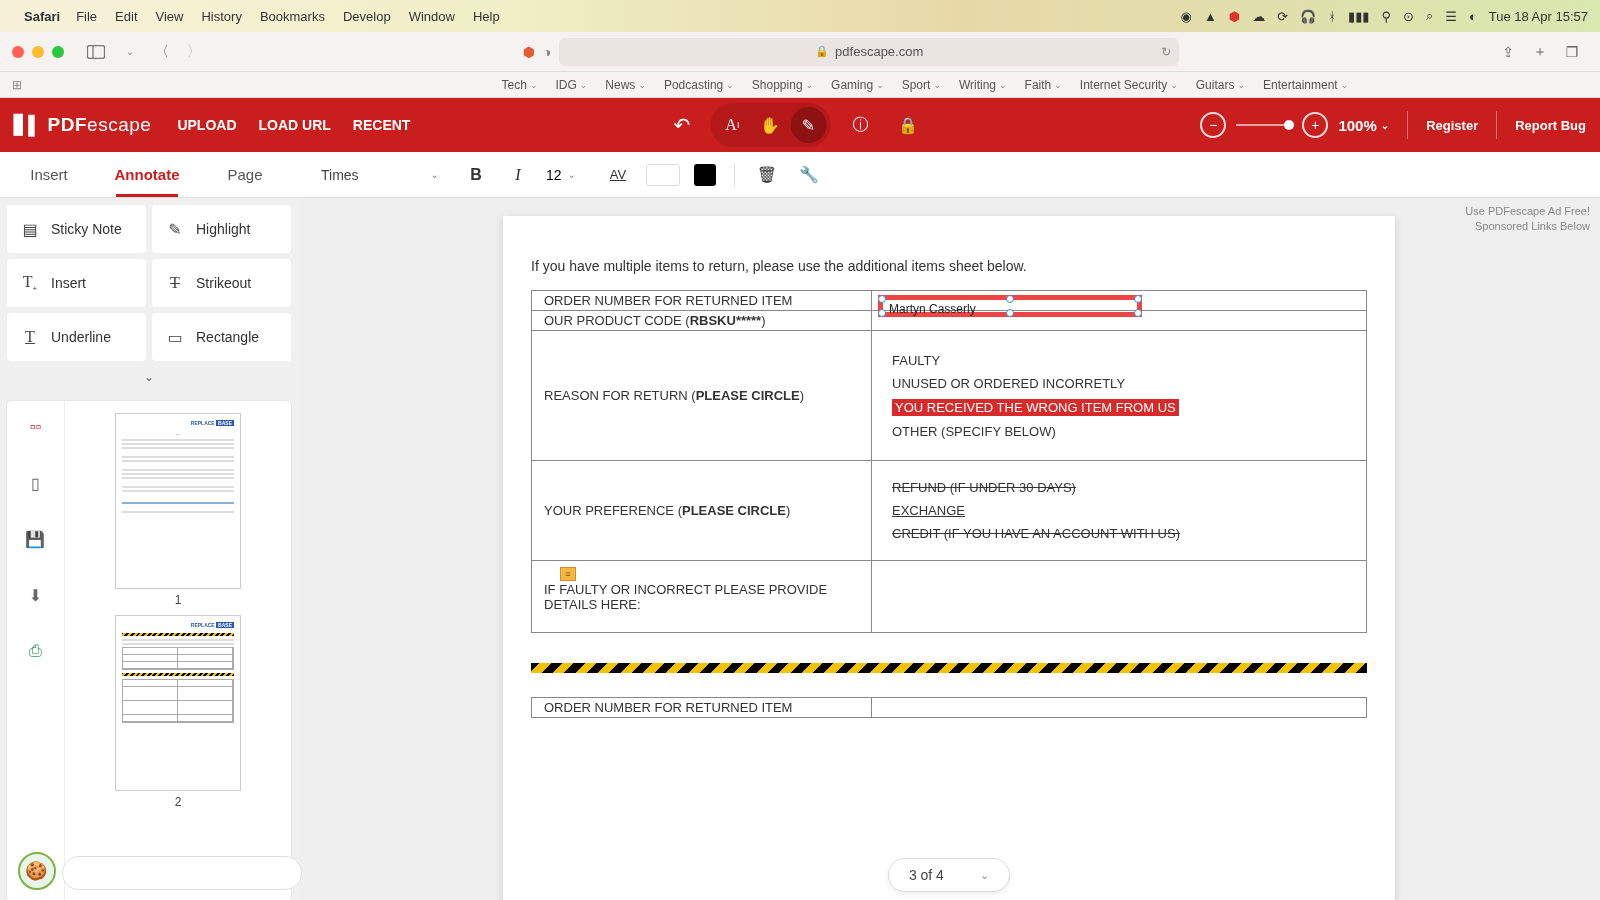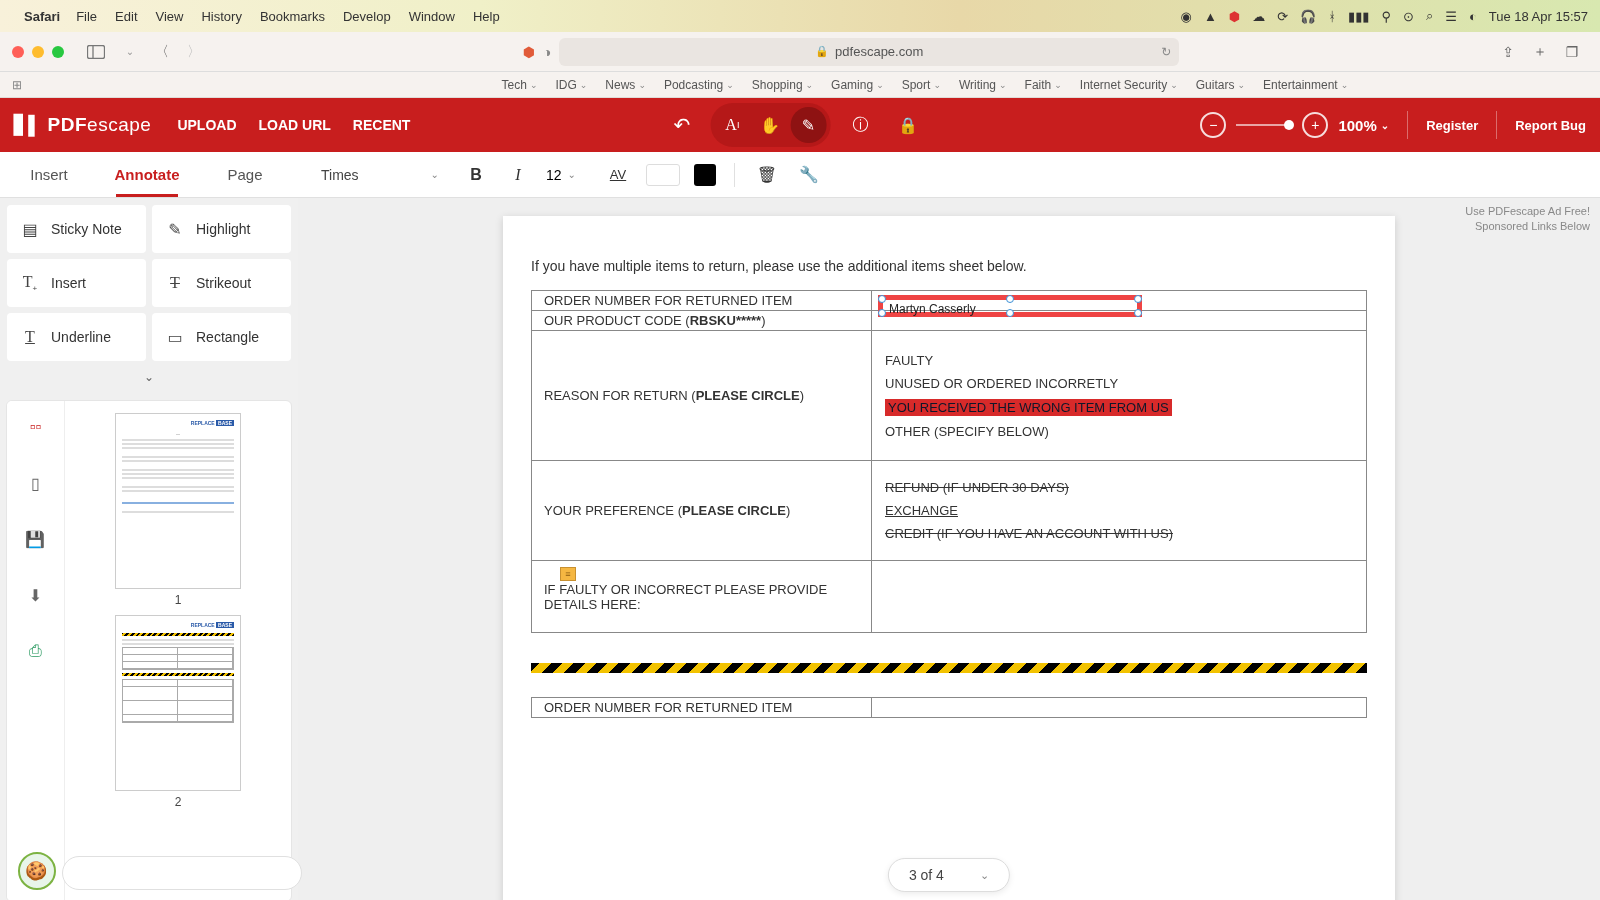--- a/index.html
+++ b/index.html
@@ -106,22 +106,22 @@
 
 
 .canvas-area { flex: 1; background: #efefef; overflow: auto; position: relative; display: flex; justify-content: center; padding-top: 18px; }
 .page { width: 892px; background: #fff; box-shadow: 0 2px 8px rgba(0,0,0,0.15); padding: 42px 28px; }
 .page .intro { font-size: 14px; color: #333; margin-bottom: 16px; }
 .form-table { width: 100%; border-collapse: collapse; }
 .form-table td { border: 1.5px solid #888; padding: 2px 12px; font-size: 13px; color: #333; vertical-align: middle; }
 .form-table .label-cell { width: 340px; }
 .form-table .tall { height: 130px; vertical-align: middle; }
 .form-table .taller { height: 100px; }
-.form-table .opt-list div { margin: 8px 1px; font-size: 13px; }
-.highlight-red { background: #d72a2a; color: #0f172a; padding: 1px 3px; display: inline-block; }
+.form-table .opt-list div { margin: 8px 8px; font-size: 13px; }
+.highlight-red { background: #d72a2a; color: #ffffff; padding: 1px 3px; display: inline-block; }
 .strike { text-decoration: line-through; color: #333; }
 .underline-txt { text-decoration: underline; }
 .sticky-mark { position: absolute; width: 16px; height: 14px; background: #f5b742; border: 1px solid #c89030; font-size: 9px; display: flex; align-items: center; justify-content: center; color: #8a5a10; }
 .textbox-sel { position: absolute; border: 5px solid #ef4444; background: rgba(255,255,255,0.0); padding: 2px 6px; font-family: 'Times New Roman', serif; font-size: 12px; color: #222; }
 .sel-handle { position: absolute; width: 8px; height: 8px; background: #fff; border: 1.5px solid #3a8fd6; border-radius: 50%; }
 .caution-stripe { height: 10px; background: repeating-linear-gradient(-45deg, #000, #000 8px, #f2c200 8px, #f2c200 16px); margin: 30px 0 24px 0; }
 
 
 .ad-text { position: absolute; right: 10px; top: 6px; font-size: 11px; color: #888; text-align: right; line-height: 1.4; }
 

